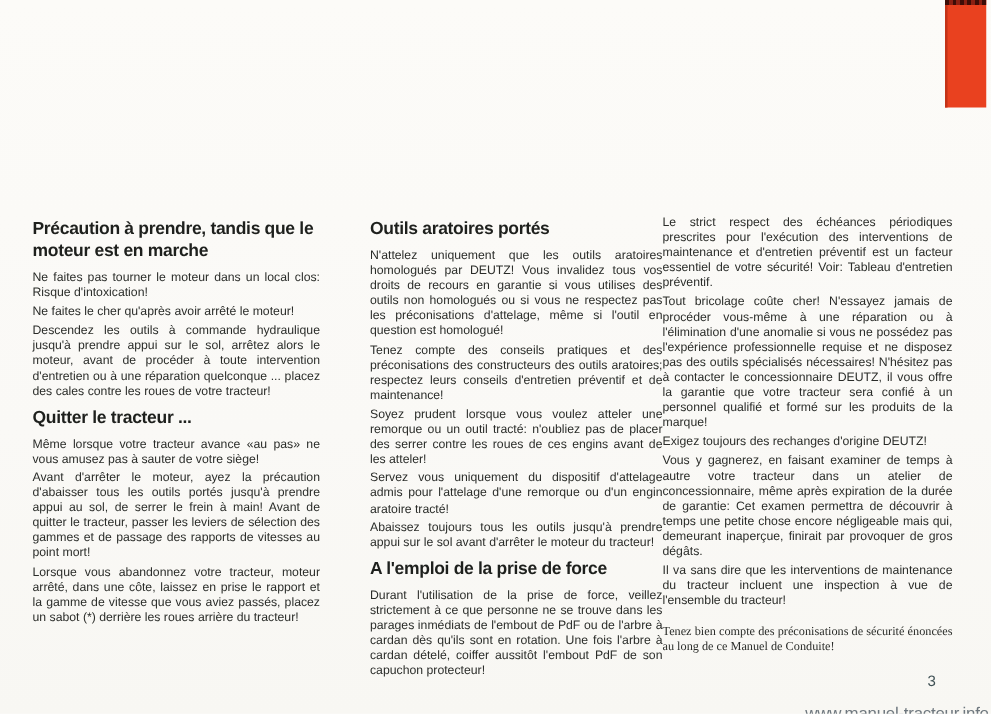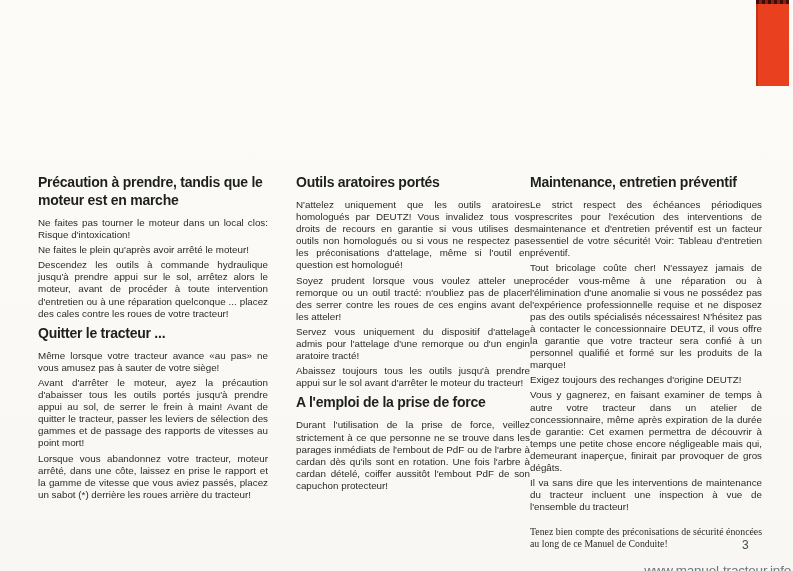--- a/index.html
+++ b/index.html
@@ -44,21 +44,21 @@
   .col {
     position: absolute;
     top: 173px;
     text-align: justify;
     font-size: 9.8px;
     line-height: 12.1px;
     letter-spacing: 0;
     hyphens: auto;
     -webkit-hyphens: auto;
   }
-  .col-1 { left: 38px;  width: 230px; }
+  .col-1 { left: 26px;  width: 230px; }
   .col-2 { left: 296px; width: 234px; }
   .col-3 { left: 530px; width: 232px; }
   .section + .section { margin-top: 4px; }
   h2 {
     font-size: 14px;
     line-height: 18px;
     font-weight: bold;
     letter-spacing: -0.25px;
     margin: 0 0 8px 0;
     color: #1e201d;
@@ -87,48 +87,48 @@
 <body>
 
 <div class="scan-page">
 
   <div class="red-tab"></div>
 
   <div class="col col-1">
     <div class="section">
       <h2>Précaution à prendre, tandis que le moteur est en marche</h2>
       <p>Ne faites pas tourner le moteur dans un local clos: Risque d'intoxication!</p>
-      <p>Ne faites le plein qu'après avoir arrêté le moteur!</p>
+      <p>Ne faites le cher qu'après avoir arrêté le moteur!</p>
       <p>Descendez les outils à commande hydraulique jusqu'à prendre appui sur le sol, arrêtez alors le moteur, avant de procéder à toute intervention d'entretien ou à une réparation quelconque ... placez des cales contre les roues de votre tracteur!</p>
     </div>
     <div class="section">
       <h2>Quitter le tracteur ...</h2>
       <p>Même lorsque votre tracteur avance «au pas» ne vous amusez pas à sauter de votre siège!</p>
       <p>Avant d'arrêter le moteur, ayez la précaution d'abaisser tous les outils portés jusqu'à prendre appui au sol, de serrer le frein à main! Avant de quitter le tracteur, passer les leviers de sélection des gammes et de passage des rapports de vitesses au point mort!</p>
       <p>Lorsque vous abandonnez votre tracteur, moteur arrêté, dans une côte, laissez en prise le rapport et la gamme de vitesse que vous aviez passés, placez un sabot (*) derrière les roues arrière du tracteur!</p>
     </div>
   </div>
 
   <div class="col col-2">
     <div class="section">
       <h2>Outils aratoires portés</h2>
       <p>N'attelez uniquement que les outils aratoires homologués par DEUTZ! Vous invalidez tous vos droits de recours en garantie si vous utilises des outils non homologués ou si vous ne respectez pas les préconisations d'attelage, même si l'outil en question est homologué!</p>
+      <p>Tenez compte des conseils pratiques et des préconisations des constructeurs des outils aratoires; respectez leurs conseils d'entretien préventif et de maintenance!</p>
       <p>Soyez prudent lorsque vous voulez atteler une remorque ou un outil tracté: n'oubliez pas de placer des serrer contre les roues de ces engins avant de les atteler!</p>
       <p>Servez vous uniquement du dispositif d'attelage admis pour l'attelage d'une remorque ou d'un engin aratoire tracté!</p>
       <p>Abaissez toujours tous les outils jusqu'à prendre appui sur le sol avant d'arrêter le moteur du tracteur!</p>
     </div>
     <div class="section">
       <h2>A l'emploi de la prise de force</h2>
       <p>Durant l'utilisation de la prise de force, veillez strictement à ce que personne ne se trouve dans les parages inmédiats de l'embout de PdF ou de l'arbre à cardan dès qu'ils sont en rotation. Une fois l'arbre à cardan dételé, coiffer aussitôt l'embout PdF de son capuchon protecteur!</p>
     </div>
   </div>
 
   <div class="col col-3">
     <div class="section">
-      <h2>Maintenance, entretien préventif</h2>
       <p>Le strict respect des échéances périodiques prescrites pour l'exécution des interventions de maintenance et d'entretien préventif est un facteur essentiel de votre sécurité! Voir: Tableau d'entretien préventif.</p>
       <p>Tout bricolage coûte cher! N'essayez jamais de procéder vous-même à une réparation ou à l'élimination d'une anomalie si vous ne possédez pas l'expérience professionnelle requise et ne disposez pas des outils spécialisés nécessaires! N'hésitez pas à contacter le concessionnaire DEUTZ, il vous offre la garantie que votre tracteur sera confié à un personnel qualifié et formé sur les produits de la marque!</p>
       <p>Exigez toujours des rechanges d'origine DEUTZ!</p>
       <p>Vous y gagnerez, en faisant examiner de temps à autre votre tracteur dans un atelier de concessionnaire, même après expiration de la durée de garantie: Cet examen permettra de découvrir à temps une petite chose encore négligeable mais qui, demeurant inaperçue, finirait par provoquer de gros dégâts.</p>
       <p>Il va sans dire que les interventions de maintenance du tracteur incluent une inspection à vue de l'ensemble du tracteur!</p>
       <p class="gap-top">Tenez bien compte des préconisations de sécurité énoncées au long de ce Manuel de Conduite!</p>
     </div>
   </div>
 
   <div class="page-number">3</div>

